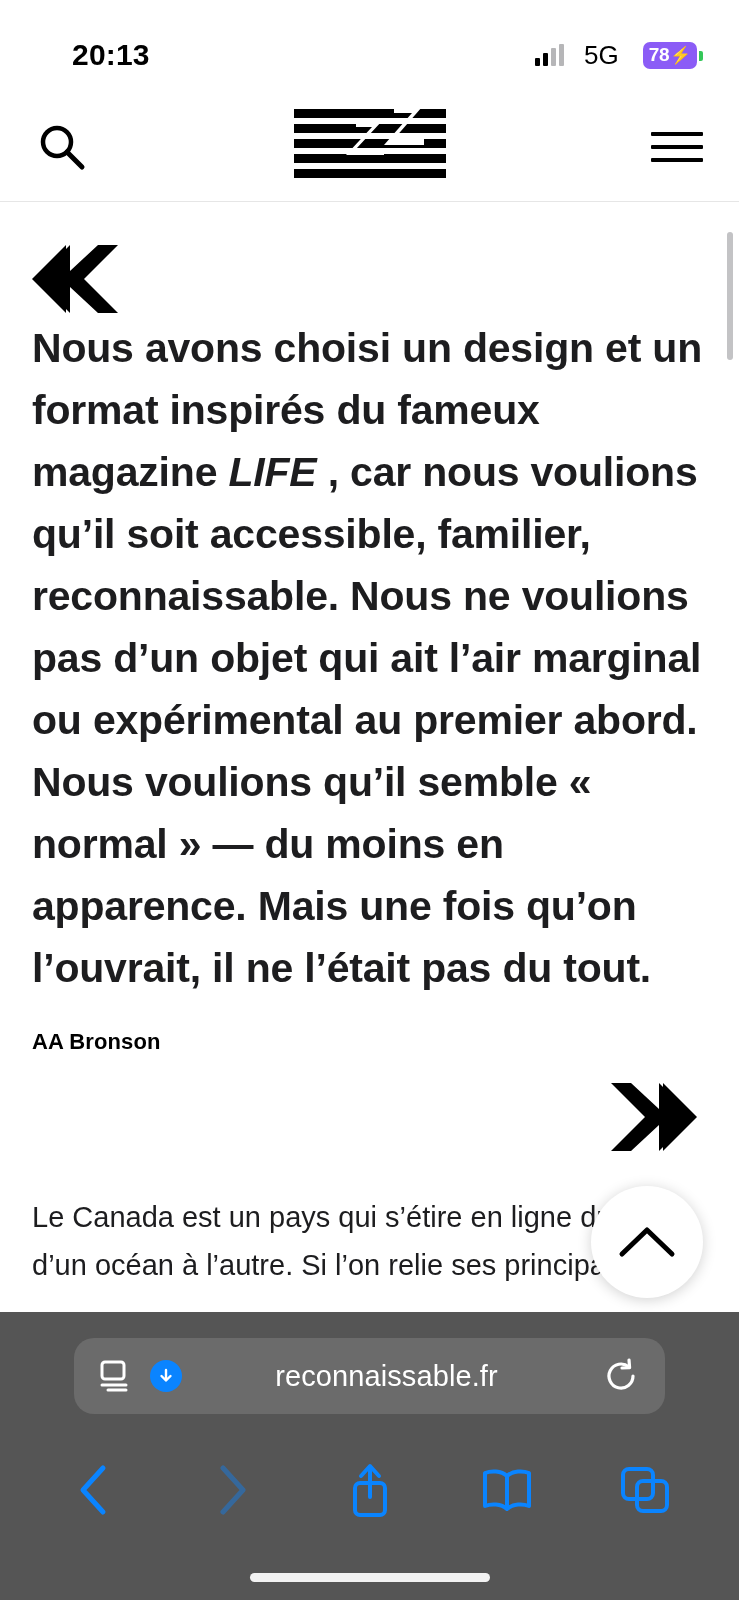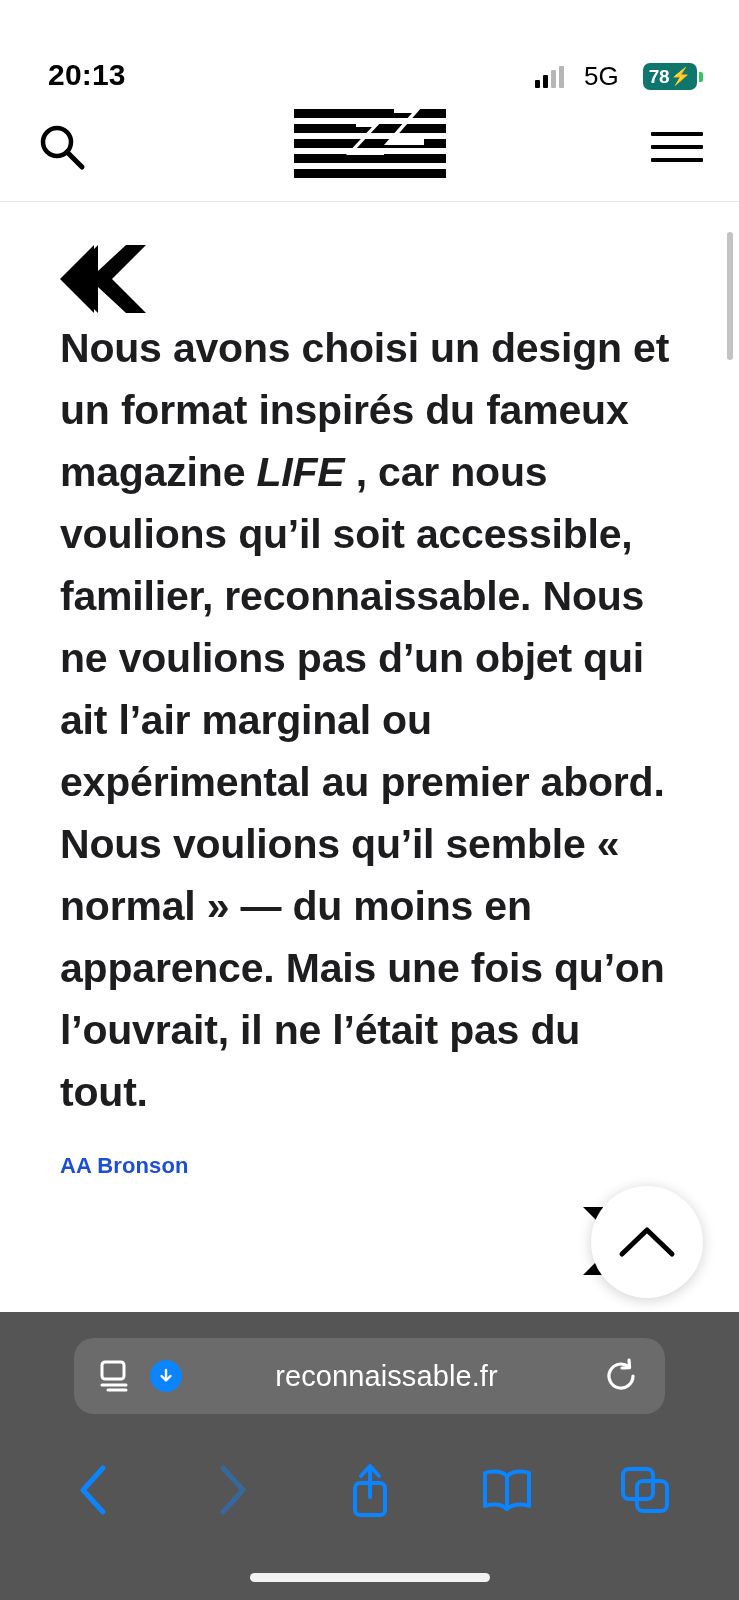--- a/index.html
+++ b/index.html
@@ -19,23 +19,23 @@
     overflow: hidden;
   }
 
   
   .status-bar {
     position: absolute;
     top: 0; left: 0;
     width: 739px;
     height: 92px;
     display: flex;
-    align-items: flex-end;
+    align-items: center;
     justify-content: space-between;
-    padding: 18px 42px 0 48px;
+    padding: 18px 42px 0 72px;
     background: #ffffff;
     z-index: 40;
   }
   .status-time {
     font-size: 30px;
     font-weight: 600;
     color: #000;
     letter-spacing: 0.2px;
   }
   .status-right {
@@ -63,21 +63,21 @@
     font-size: 26px;
     font-weight: 500;
     color: #000;
     letter-spacing: 0.2px;
   }
   .battery {
     position: relative;
     width: 54px;
     height: 27px;
     border-radius: 7px;
-    background: #0f766e;
+    background: #8b5cf6;
     display: flex;
     align-items: center;
     justify-content: center;
     margin-left: 4px;
   }
   .battery::after {
     content: "";
     position: absolute;
     right: -6px;
     top: 9px;
@@ -136,21 +136,21 @@
   }
 
   
   .content {
     position: absolute;
     top: 203px; left: 0;
     width: 739px;
     height: 1110px;
     background: #fff;
     overflow: hidden;
-    padding: 0 60px;
+    padding: 0 32px;
   }
 
   .quote-open {
     margin-top: 42px;
     font-size: 0;
     line-height: 0;
   }
   .quote-open svg, .quote-close svg { display: block; }
 
   .quote-text {
@@ -163,21 +163,21 @@
   }
   .quote-text em {
     font-style: italic;
     font-weight: 700;
   }
 
   .quote-author {
     margin-top: 30px;
     font-size: 22px;
     font-weight: 700;
-    color: #1d4ed8;
+    color: #000000;
     letter-spacing: 0.1px;
   }
 
   .quote-close {
     margin-top: 28px;
     display: flex;
     justify-content: flex-end;
     padding-right: 10px;
   }
 

